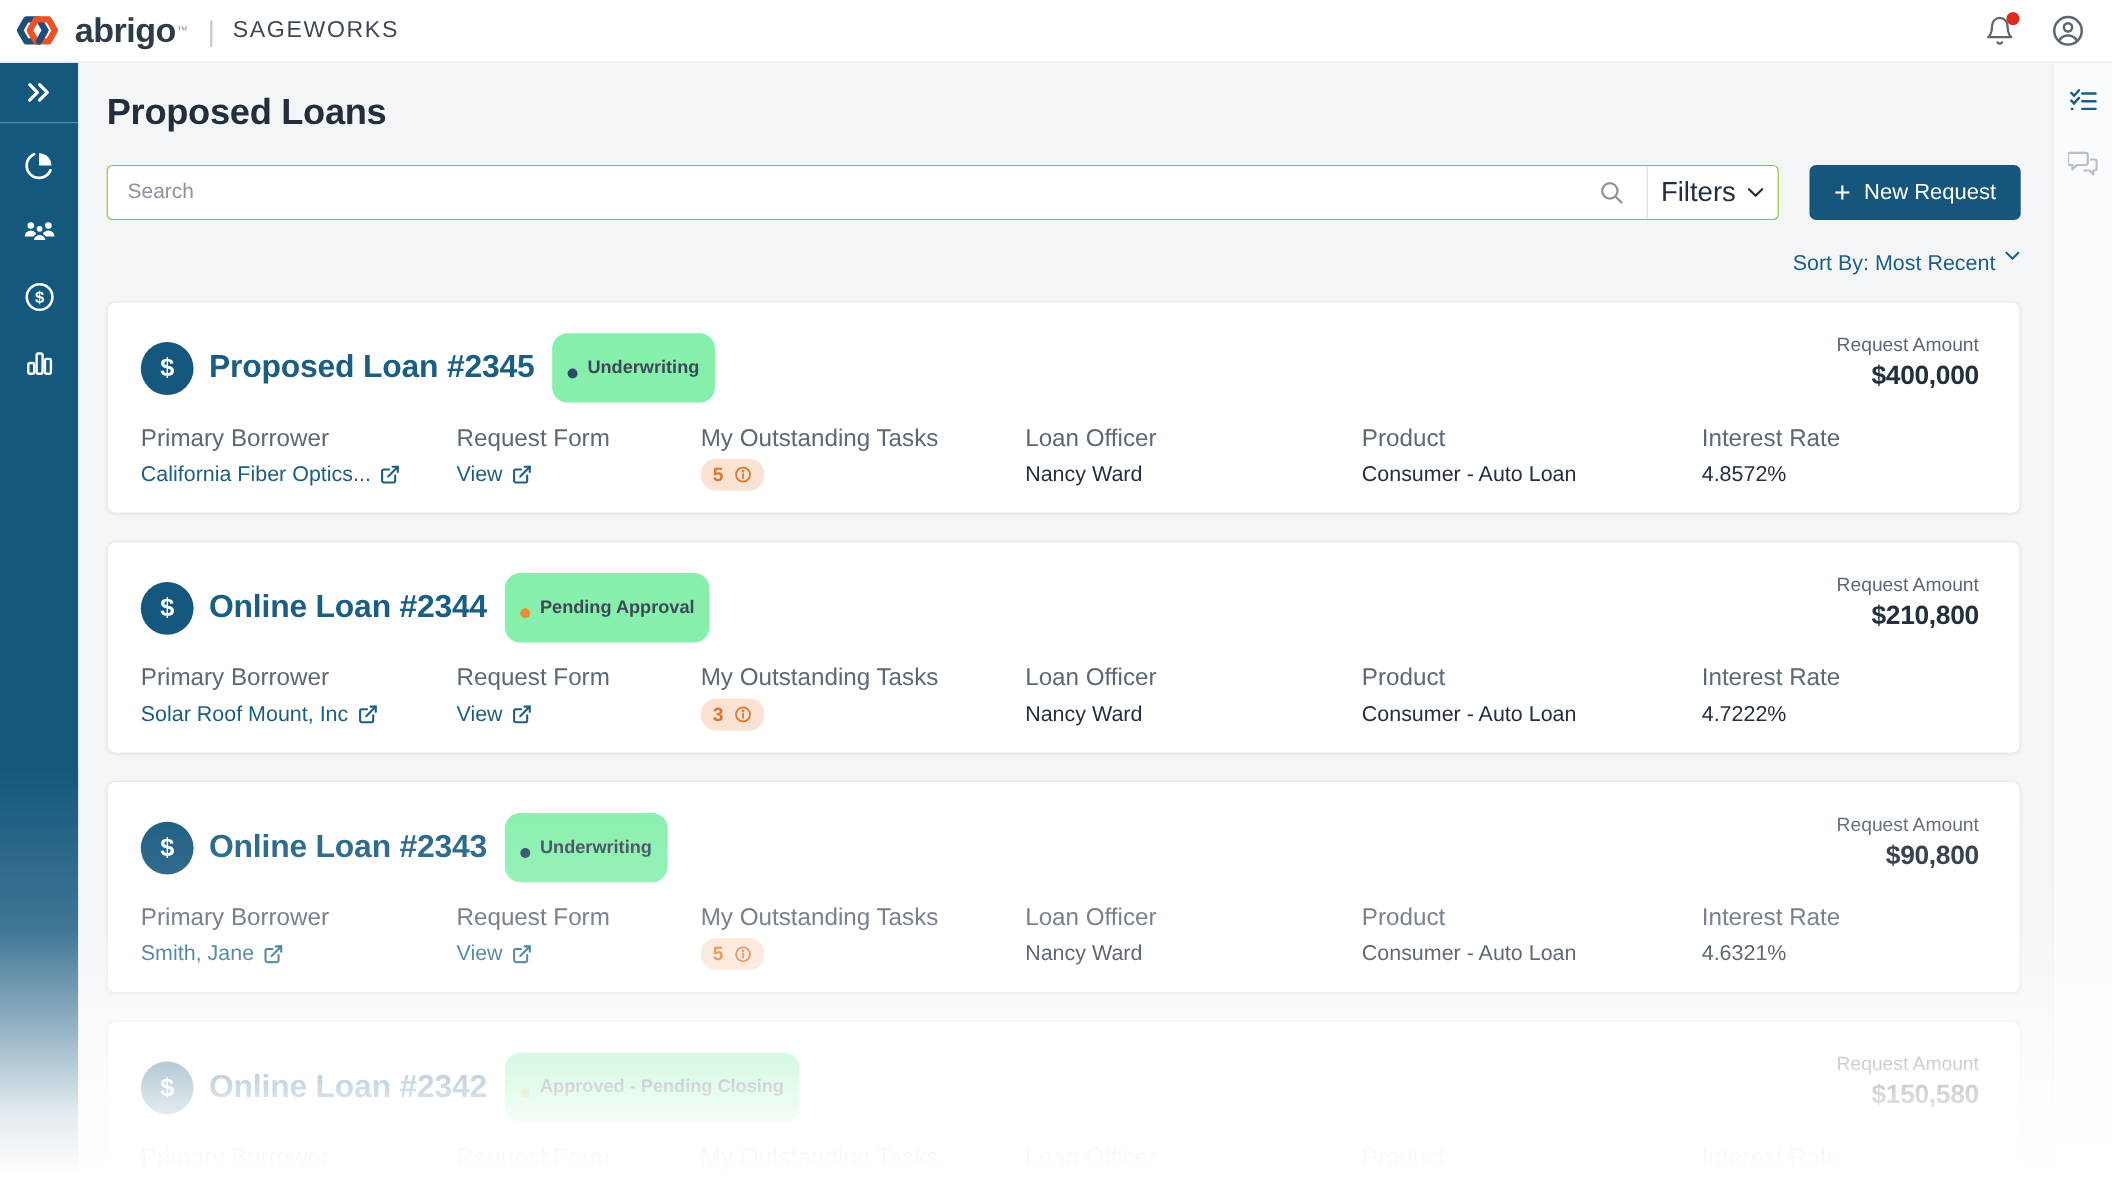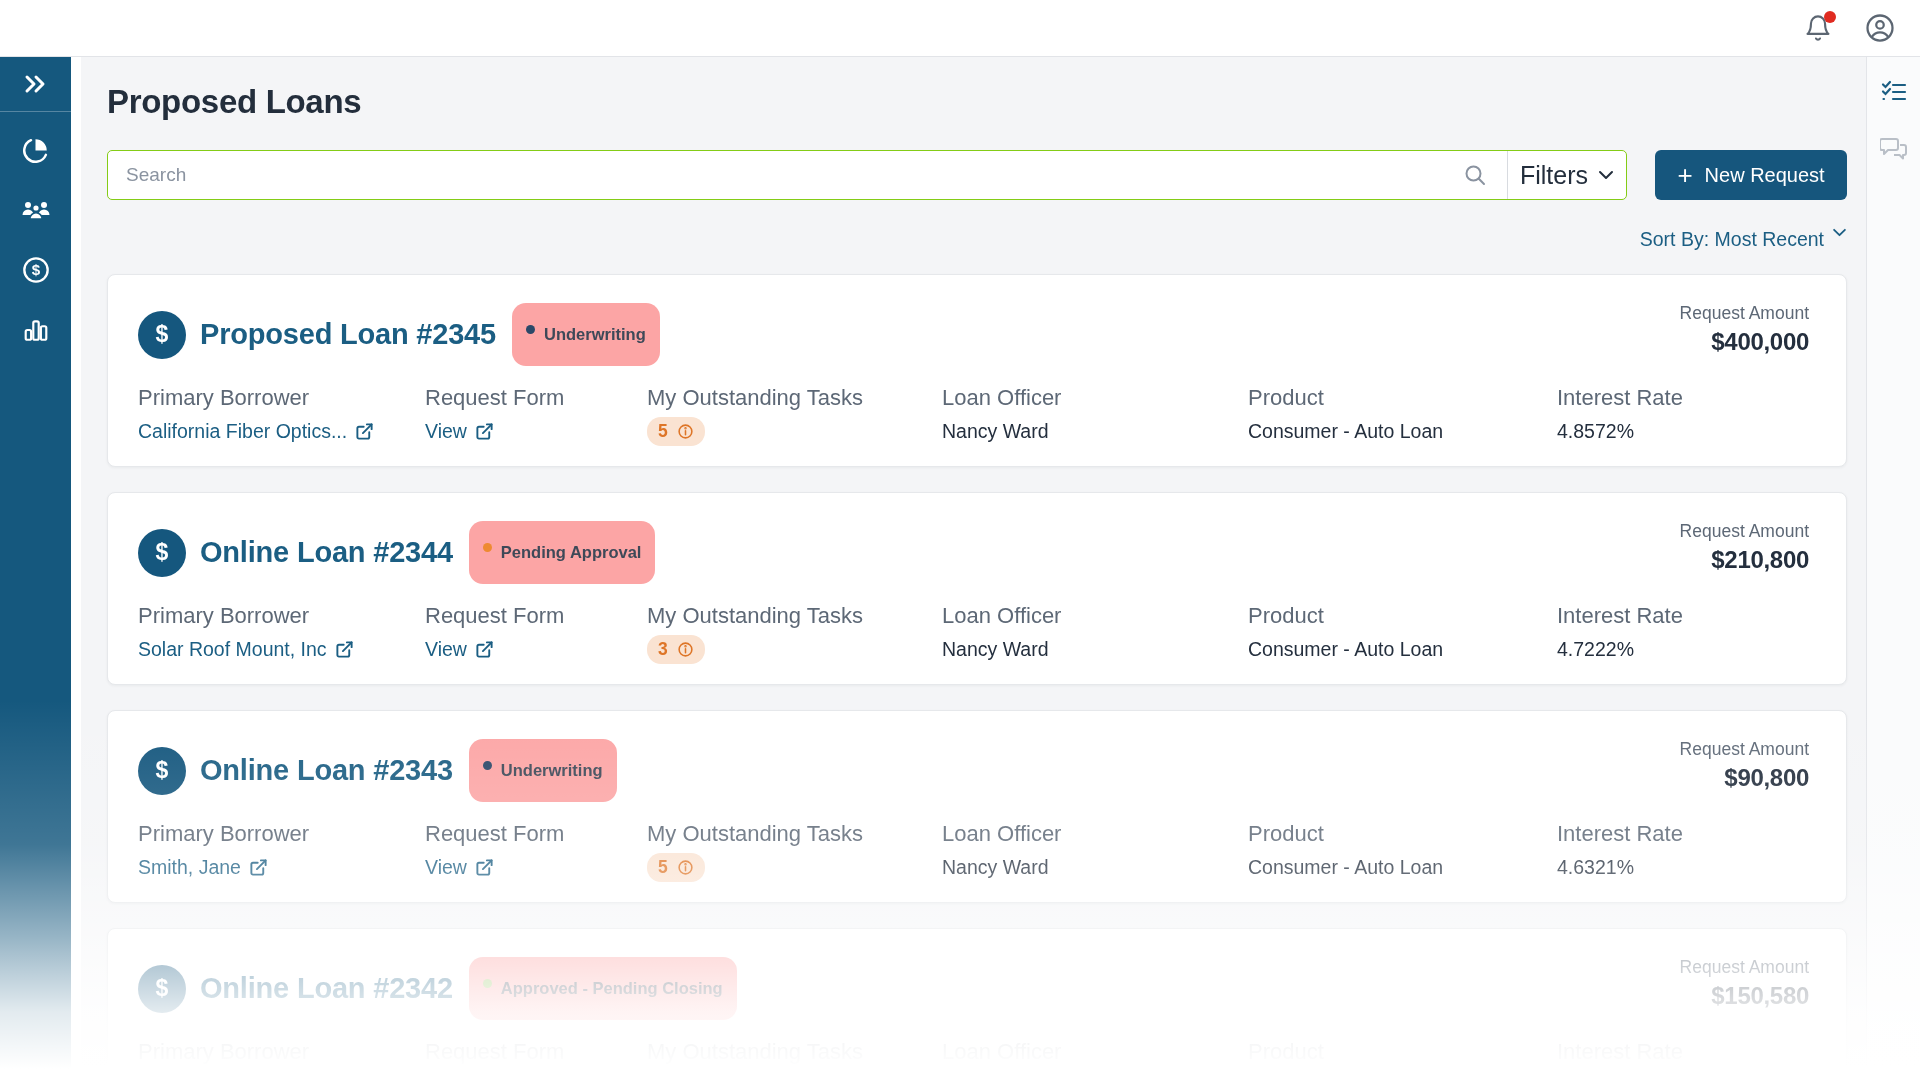--- a/index.html
+++ b/index.html
@@ -24,21 +24,21 @@
   .sidebar-toggle { height:55px; display:flex; align-items:center; justify-content:center;
     border-bottom:1px solid rgba(255,255,255,0.28); cursor:pointer; }
   .side-nav { padding-top:8px; }
   .side-item { height:60px; display:flex; align-items:center; justify-content:center; cursor:pointer; }
 
   
   .rightrail { position:absolute; right:0; top:57px; width:54px; height:1023px;
     background:#fafbfc; border-left:1px solid #e3e5e9; display:flex; flex-direction:column; align-items:center; padding-top:18px; gap:26px; z-index:4; }
 
   
-  .main { position:absolute; left:81px; top:57px; width:1795px; height:1023px;
+  .main { position:absolute; left:71px; top:57px; width:1795px; height:1023px;
     background:#f4f5f7; padding:26px 29px 0 26px; overflow:hidden; }
   .page-title { font-size:33px; font-weight:700; color:#232e3c; letter-spacing:-0.3px; }
 
   .toolbar { display:flex; margin-top:29px; }
   .searchbar { flex:1; height:50px; background:#fff; border:1px solid #84cc16; border-radius:5px;
     display:flex; align-items:center; overflow:hidden; }
   .search-input { flex:1; border:none; outline:none; font-size:19px; color:#3c4754; padding:0 18px;
     font-family:"Liberation Sans", sans-serif; background:transparent; }
   .search-input::placeholder { color:#8a93a0; }
   .search-icon-wrap { padding:0 20px; display:flex; align-items:center; cursor:pointer; }
@@ -53,21 +53,21 @@
   .sort-row { display:flex; justify-content:flex-end; align-items:center; margin-top:22px; height:34px; }
   .sort-link { display:flex; align-items:flex-start; gap:8px; color:#1b5e83; font-size:19.5px; cursor:pointer; }
 
   .cards { margin-top:18px; }
   .card { position:relative; width:1740px; height:193px; background:#fff; border:1px solid #e6e8eb;
     border-radius:8px; margin-bottom:25px; box-shadow:0 1px 3px rgba(20,30,40,0.05); }
   .loan-id { position:absolute; left:30px; top:28px; display:flex; align-items:center; }
   .dollar-badge { width:48px; height:48px; border-radius:50%; background:#15577e; color:#fff;
     font-size:23px; font-weight:700; display:flex; align-items:center; justify-content:center; }
   .loan-title { font-size:29px; font-weight:700; color:#1b5e83; margin-left:14px; letter-spacing:-0.2px; cursor:pointer; }
-  .status-badge { display:flex; align-items:flex-start; gap:9px; background:#fca5a5; border-radius:14px;
+  .status-badge { display:flex; align-items:flex-end; gap:9px; background:#86efac; border-radius:14px;
     padding:22px 14px; margin-left:16px; }
   .dot { width:9px; height:9px; border-radius:50%; background:#2b4868; flex:none; }
   .status-text { font-size:16.5px; font-weight:700; color:#3e4958; white-space:nowrap; }
 
   .amount-block { position:absolute; right:37px; top:28px; text-align:right; }
   .amount-label { font-size:17.5px; color:#5d6876; }
   .amount-value { font-size:24px; font-weight:700; color:#242f3e; margin-top:4px; letter-spacing:-0.3px; }
 
   .fields { position:absolute; left:30px; right:30px; top:110px; display:flex; }
   .flabel { font-size:22px; color:#5d6876; }
@@ -85,20 +85,34 @@
       rgba(255,255,255,0.55) 62%, rgba(255,255,255,0.88) 82%, #ffffff 97%); }
 
   svg { display:block; }
 </style>
 </head>
 <body>
 
 <div class="root">
 
   <header class="topbar">
+    <div class="brand">
+      <span>
+        <svg width="46" height="44" viewBox="0 0 48 44" fill="none">
+          <polygon points="16,9.5 22.5,9.5 29,21 22.5,32.5 16,32.5 9.5,21" transform="translate(-6.5,1)" stroke="#1d4f76" stroke-width="6.5" stroke-linejoin="round" fill="none" style="display:none"></polygon>
+          <path d="M9.5 22 L16 10.7 L29 10.7 L35.5 22 L29 33.3 L16 33.3 Z" transform="translate(-5,0) scale(0.92) translate(3,1.5)" stroke="#1d4f76" stroke-width="6.5" stroke-linejoin="round" fill="none"></path>
+          <path d="M19.5 22 L26 10.7 L39 10.7 L45.5 22 L39 33.3 L26 33.3 Z" transform="translate(-5,0) scale(0.92) translate(3,1.5)" stroke="#ea5328" stroke-width="6.5" stroke-linejoin="round" fill="none"></path>
+          <path d="M29 33.3 L35.5 22" transform="translate(-5,0) scale(0.92) translate(3,1.5)" stroke="#1d4f76" stroke-width="6.5" stroke-linecap="round" fill="none"></path>
+        </svg>
+      </span>
+      <span class="brand-name">abrigo</span>
+      <span class="brand-tm">™</span>
+      <span class="brand-sep">|</span>
+      <span class="brand-product">SAGEWORKS</span>
+    </div>
     <div class="topbar-right">
       <div class="icon-btn">
         <span>
           <svg width="28" height="28" viewBox="0 0 24 24" fill="none" stroke="#5c6672" stroke-width="1.8" stroke-linecap="round" stroke-linejoin="round">
             <path d="M18 8A6 6 0 0 0 6 8c0 7-3 9-3 9h18s-3-2-3-9"></path>
             <path d="M10.3 21a1.94 1.94 0 0 0 3.4 0"></path>
           </svg>
         </span>
         <span class="notif-dot"></span>
       </div>

